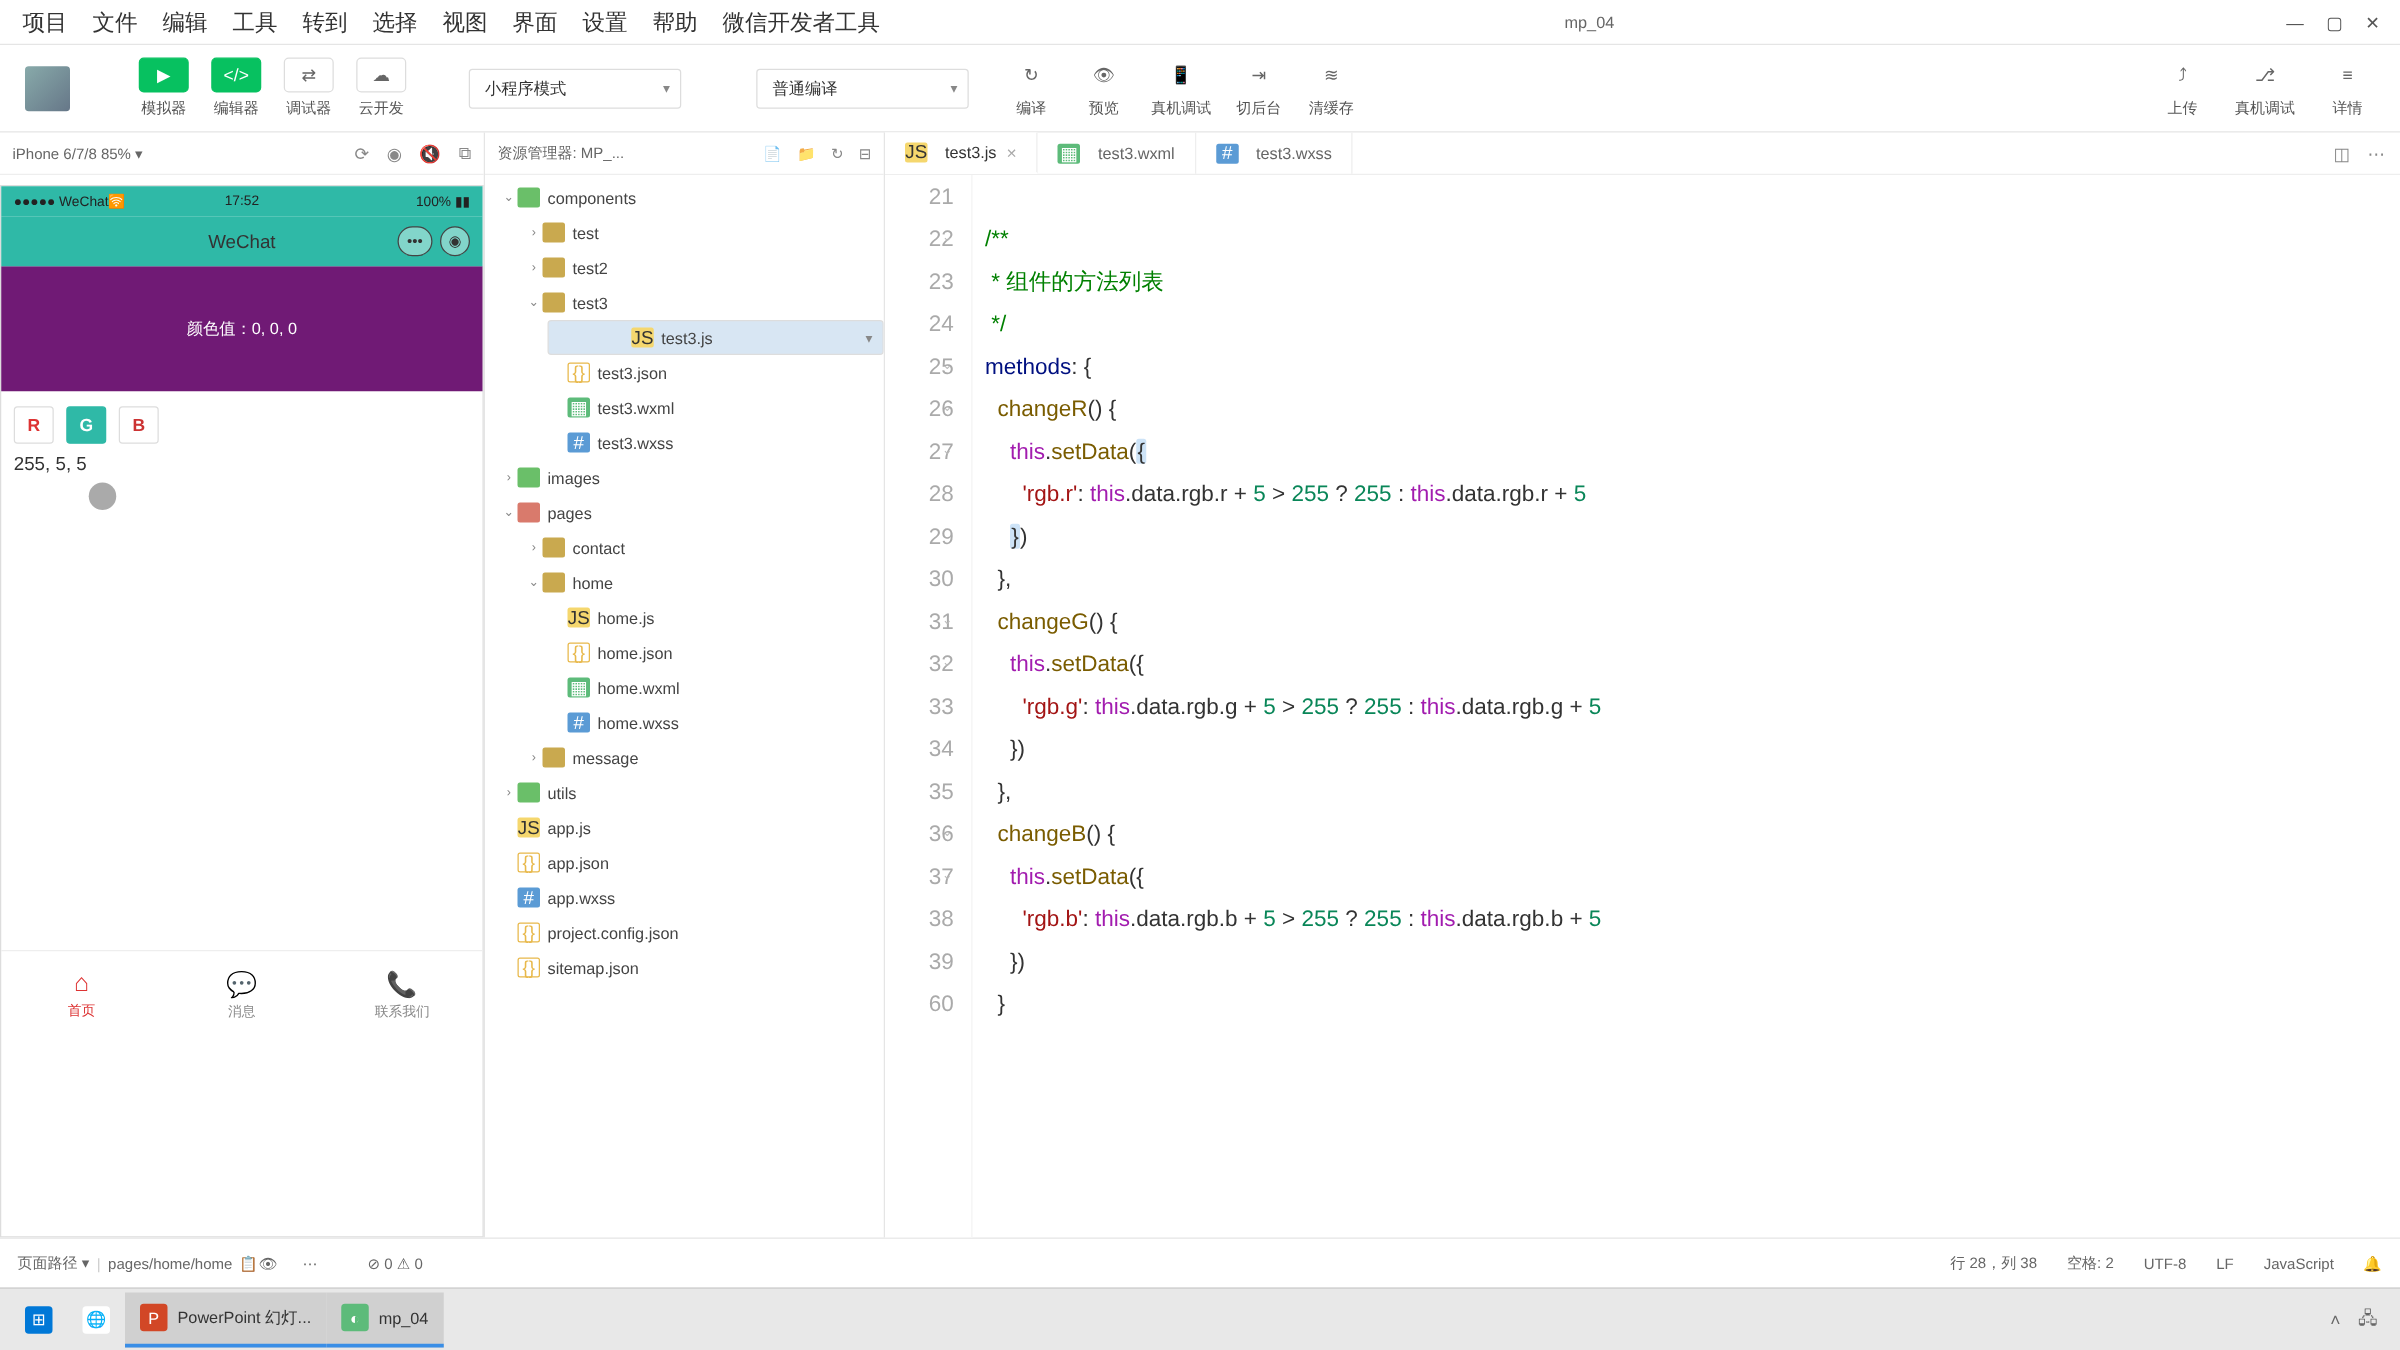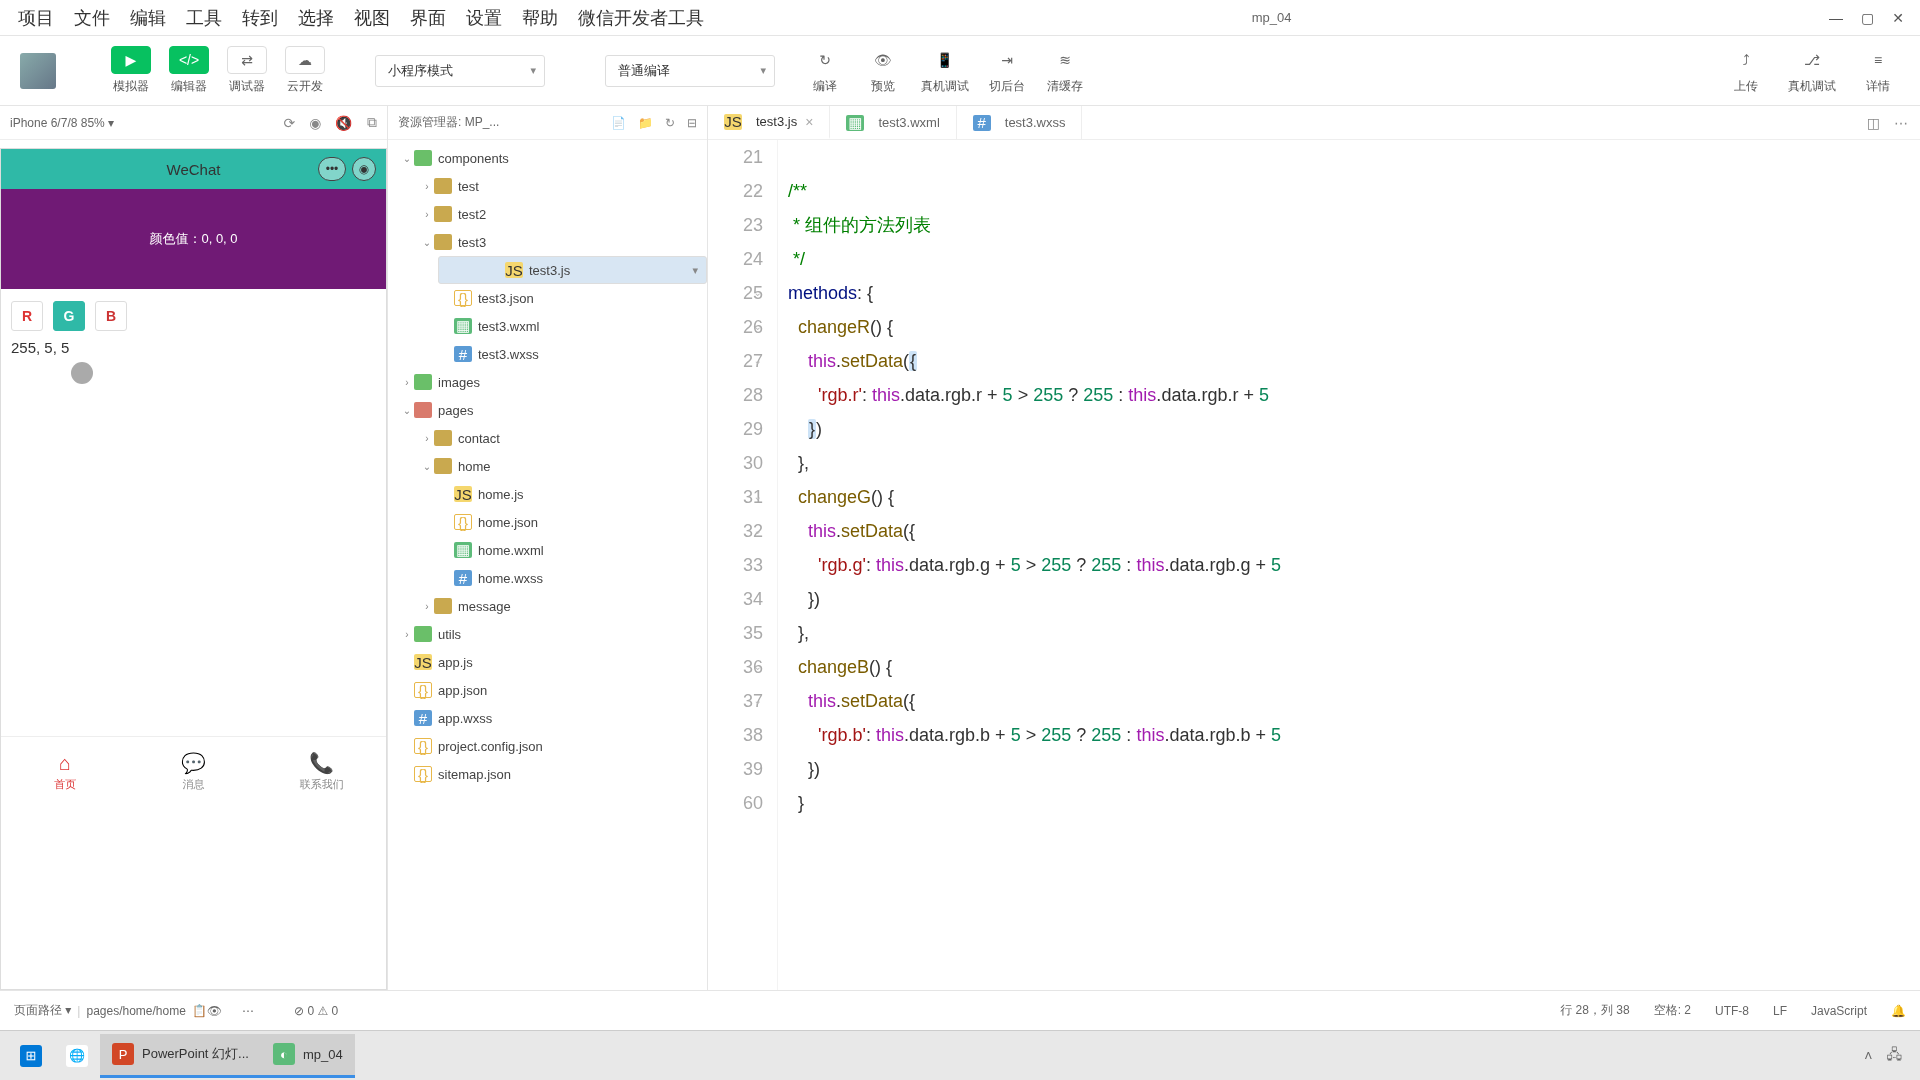--- a/index.html
+++ b/index.html
@@ -187,20 +187,25 @@
   <div class="sim">
     <div class="sim-top">
       <span class="dev">iPhone 6/7/8 85% ▾</span>
       <span class="ico">⟳</span>
       <span class="ico">◉</span>
       <span class="ico">🔇</span>
       <span class="ico">⧉</span>
     </div>
     <div class="phone-wrap">
       <div class="phone">
+        <div class="ph-status">
+          <span class="s1">●●●●● WeChat🛜</span>
+          <span class="s2">17:52</span>
+          <span class="s3">100% ▮▮</span>
+        </div>
         <div class="ph-nav">
           <span>WeChat</span>
           <div class="caps">
             <div class="cap">•••</div>
             <div class="cap round">◉</div>
           </div>
         </div>
         <div class="ph-black">颜色值：0, 0, 0</div>
         <div class="ph-rgb">
           <div class="rgb-btns">

